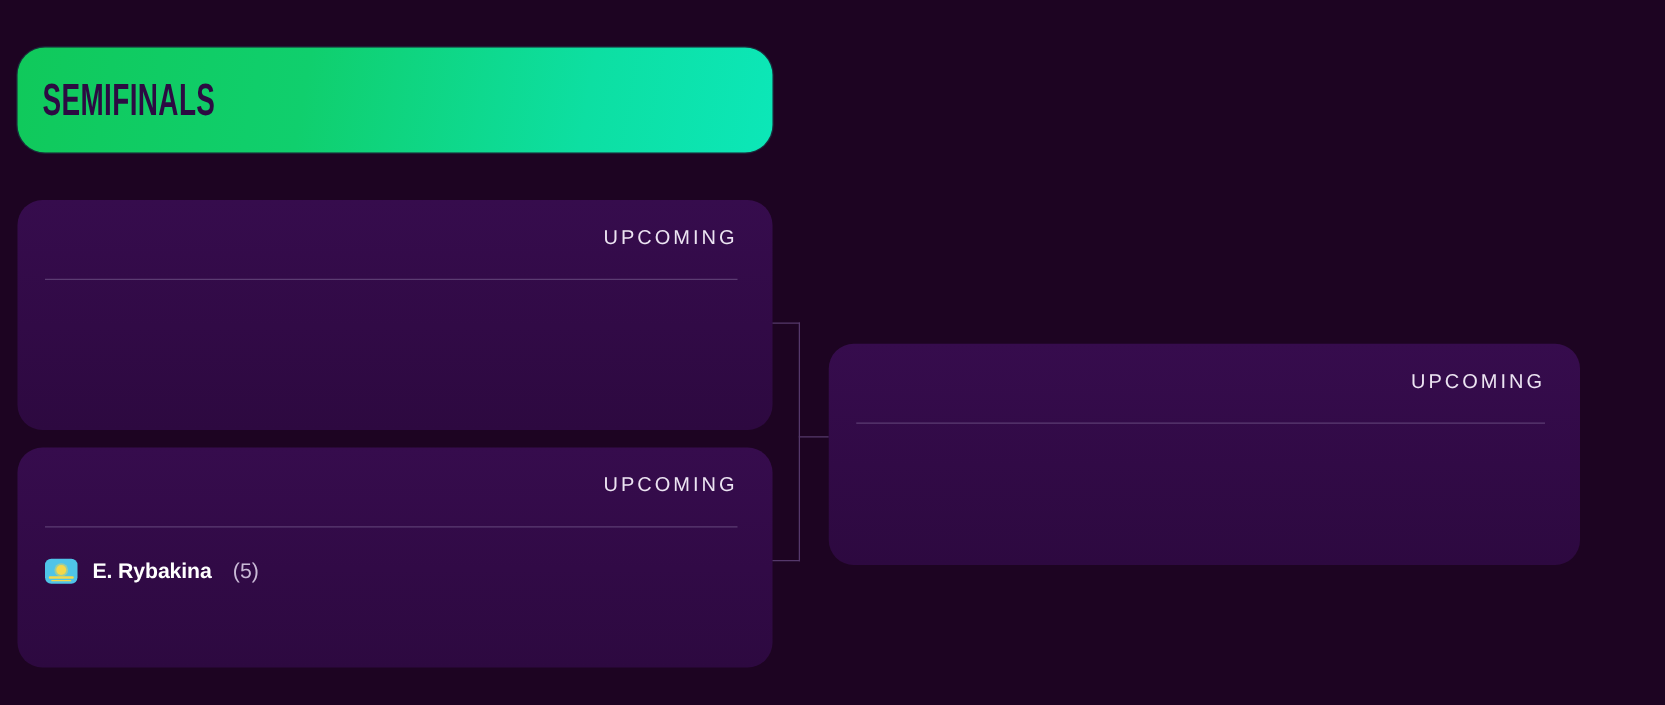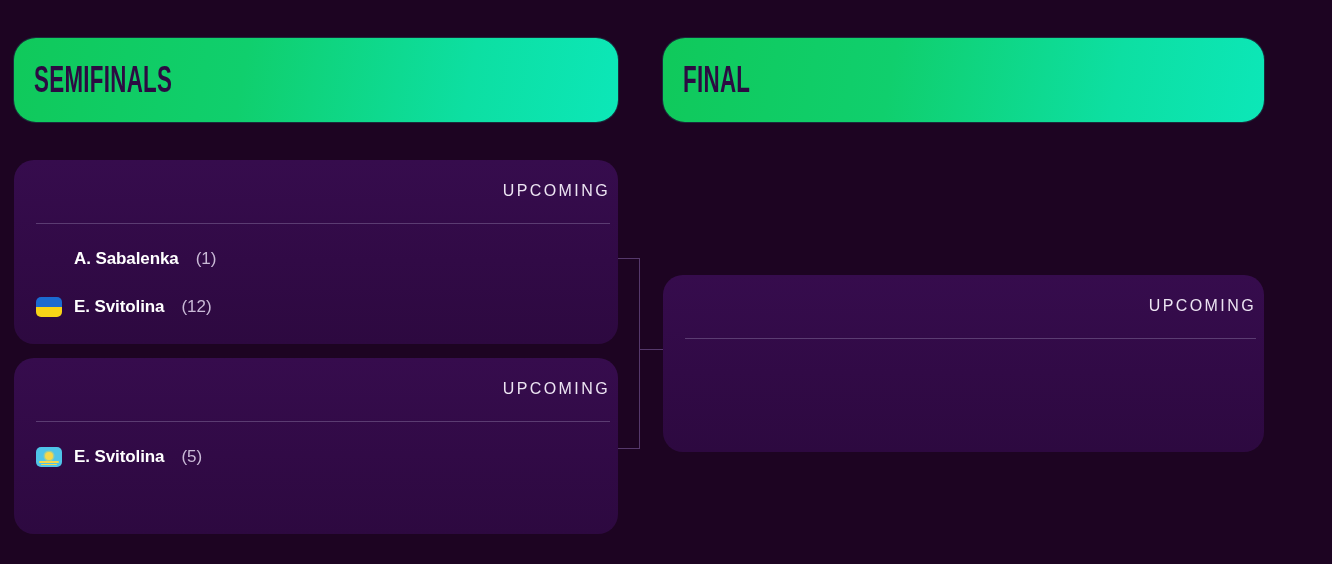--- a/index.html
+++ b/index.html
@@ -58,21 +58,21 @@
   }
 
   
   .match-card {
     position: absolute;
     left: 0;
     width: 100%;
     border-radius: 20px;
     background: linear-gradient(180deg, #360c4d 0%, #310a46 55%, #2d0940 100%);
     box-sizing: border-box;
-    padding: 22px 8px 18px 22px;
+    padding: 22px 28px 18px 22px;
     overflow: hidden;
   }
   .sf-card-1 { top: 160px; height: 184px; }
   .sf-card-2 { top: 358px; height: 176px; }
   .final-card { top: 275px; height: 177px; }
 
   .match-status {
     color: #ece4f2;
     font-size: 16px;
     line-height: 18px;
@@ -205,73 +205,52 @@
 
   <div class="round round-semis">
 
     <div class="round-header">
       <div class="round-header-title">SEMIFINALS</div>
     </div>
 
     <div class="match-card sf-card-1">
       <div class="match-status">UPCOMING</div>
       <div class="card-divider"></div>
-      <div class="players">
-
-        <div class="player-row">
-          <span class="flag flag-empty"></span>
-          <span class="player-name">A. Sabalenka</span>
-          <span class="player-seed">(1)</span>
-        </div>
-
-        <div class="player-row">
-          <span class="flag flag-ua">
-            <span class="flag-top"></span>
-              <span class="flag-bottom"></span>
-          </span>
-          <span class="player-name">E. Svitolina</span>
-          <span class="player-seed">(12)</span>
-        </div>
-
-      </div>
     </div>
 
     <div class="match-card sf-card-2">
       <div class="match-status">UPCOMING</div>
       <div class="card-divider"></div>
       <div class="players">
 
 
         <div class="player-row">
           <span class="flag flag-kz">
             <span class="sun"></span>
               <span class="wing"></span>
               <span class="wing2"></span>
           </span>
-          <span class="player-name">E. Svitolina</span>
+          <span class="player-name">E. Rybakina</span>
           <span class="player-seed">(5)</span>
         </div>
 
       </div>
     </div>
 
   </div>
 
   <div class="connector">
     <div class="conn-line conn-stub-top"></div>
     <div class="conn-line conn-vertical"></div>
     <div class="conn-line conn-stub-bottom"></div>
     <div class="conn-line conn-stub-out"></div>
   </div>
 
   <div class="round round-final">
 
-    <div class="round-header">
-      <div class="round-header-title">FINAL</div>
-    </div>
 
     <div class="match-card final-card">
       <div class="match-status">UPCOMING</div>
       <div class="card-divider"></div>
       <div class="players"></div>
     </div>
 
   </div>
 
 </div>

